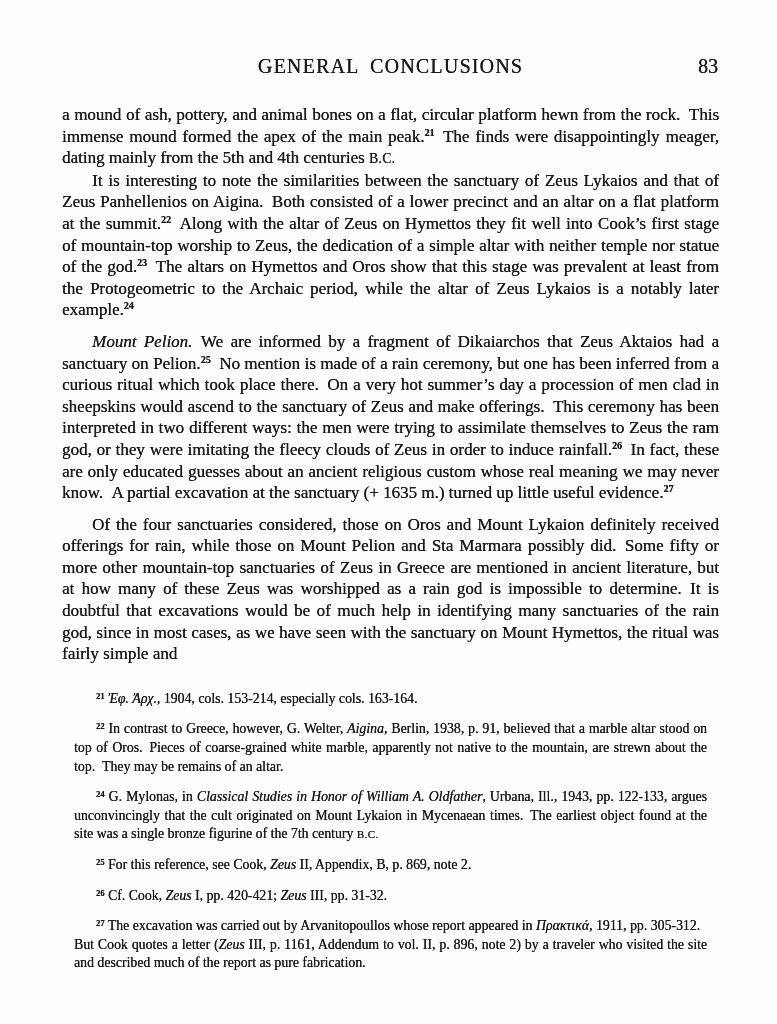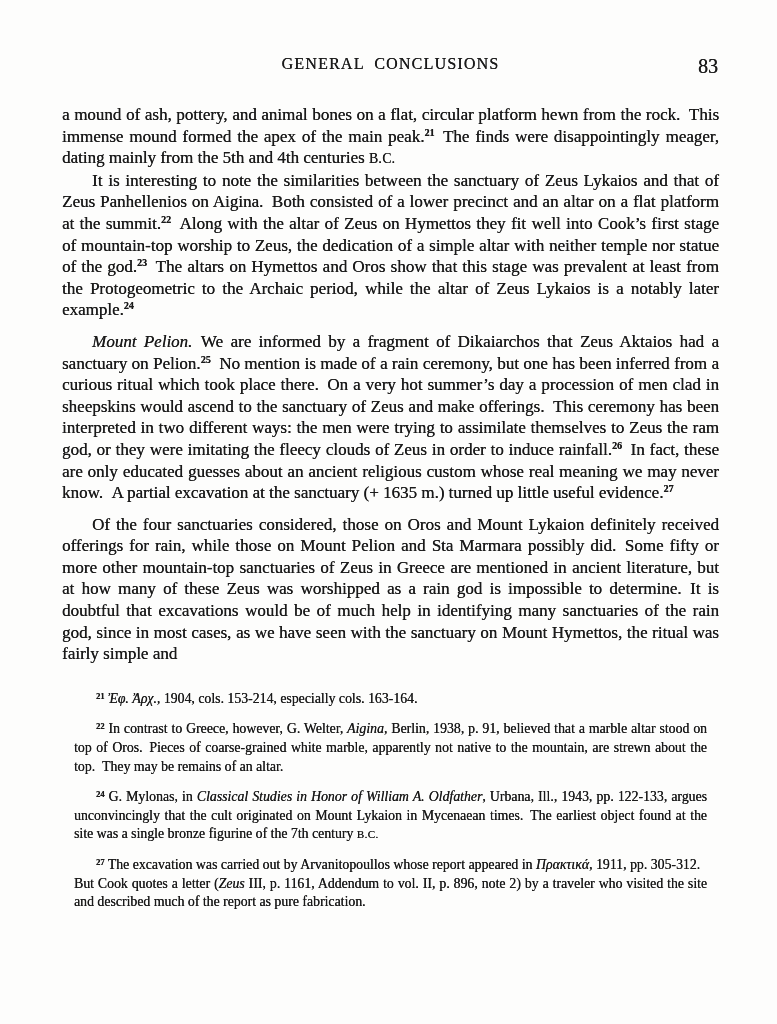--- a/index.html
+++ b/index.html
@@ -19,21 +19,21 @@
     position: absolute;
     left: 62px; top: 55px;
     width: 657px;
   }
   .running-head {
     position: relative;
     height: 20px;
   }
   .head-title {
     text-align: center;
-    font-size: 16px;
+    font-size: 20px;
     letter-spacing: 1.2px;
     word-spacing: 5px;
     text-shadow: 0.25px 0 currentColor;
   }
   .page-num {
     position: absolute;
     right: 1px; top: 0;
     font-size: 20px;
     text-shadow: 0.25px 0 currentColor;
   }
@@ -81,16 +81,18 @@
     <div class="bodytext">
         <p class="para"><span class="txt">a mound of ash, pottery, and animal bones on a flat, circular platform hewn from the rock. This immense mound formed the apex of the main peak.</span><span class="fnref">21</span><span class="txt"> The finds were disappointingly meager, dating mainly from the 5th and 4th centuries </span><span class="sc">B.C.</span></p>
         <p class="para indent"><span class="txt">It is interesting to note the similarities between the sanctuary of Zeus Lykaios and that of Zeus Panhellenios on Aigina. Both consisted of a lower precinct and an altar on a flat platform at the summit.</span><span class="fnref">22</span><span class="txt"> Along with the altar of Zeus on Hymettos they fit well into Cook’s first stage of mountain-top worship to Zeus, the dedication of a simple altar with neither temple nor statue of the god.</span><span class="fnref">23</span><span class="txt"> The altars on Hymettos and Oros show that this stage was prevalent at least from the Protogeometric to the Archaic period, while the altar of Zeus Lykaios is a notably later example.</span><span class="fnref">24</span></p>
         <p class="para indent spaced"><span class="it">Mount Pelion.</span><span class="txt"> We are informed by a fragment of Dikaiarchos that Zeus Aktaios had a sanctuary on Pelion.</span><span class="fnref">25</span><span class="txt"> No mention is made of a rain ceremony, but one has been inferred from a curious ritual which took place there. On a very hot summer’s day a procession of men clad in sheepskins would ascend to the sanctuary of Zeus and make offerings. This ceremony has been interpreted in two different ways: the men were trying to assimilate themselves to Zeus the ram god, or they were imitating the fleecy clouds of Zeus in order to induce rainfall.</span><span class="fnref">26</span><span class="txt"> In fact, these are only educated guesses about an ancient religious custom whose real meaning we may never know. A partial excavation at the sanctuary (+ 1635 m.) turned up little useful evidence.</span><span class="fnref">27</span></p>
         <p class="para indent spaced"><span class="txt">Of the four sanctuaries considered, those on Oros and Mount Lykaion definitely received offerings for rain, while those on Mount Pelion and Sta Marmara possibly did. Some fifty or more other mountain-top sanctuaries of Zeus in Greece are mentioned in ancient literature, but at how many of these Zeus was worshipped as a rain god is impossible to determine. It is doubtful that excavations would be of much help in identifying many sanctuaries of the rain god, since in most cases, as we have seen with the sanctuary on Mount Hymettos, the ritual was fairly simple and</span></p>
       </div>
     <div class="footnote-section">
         <p class="footnote"><span class="fnref">21</span><span class="txt"> </span><span class="it">Ἐφ. Ἀρχ.,</span><span class="txt"> 1904, cols. 153-214, especially cols. 163-164.</span></p>
         <p class="footnote"><span class="fnref">22</span><span class="txt"> In contrast to Greece, however, G. Welter, </span><span class="it">Aigina</span><span class="txt">, Berlin, 1938, p. 91, believed that a marble altar stood on top of Oros. Pieces of coarse-grained white marble, apparently not native to the mountain, are strewn about the top. They may be remains of an altar.</span></p>
         <p class="footnote"><span class="fnref">24</span><span class="txt"> G. Mylonas, in </span><span class="it">Classical Studies in Honor of William A. Oldfather</span><span class="txt">, Urbana, Ill., 1943, pp. 122-133, argues unconvincingly that the cult originated on Mount Lykaion in Mycenaean times. The earliest object found at the site was a single bronze figurine of the 7th century </span><span class="sc">B.C.</span></p>
+        <p class="footnote"><span class="fnref">25</span><span class="txt"> For this reference, see Cook, </span><span class="it">Zeus</span><span class="txt"> II, Appendix, B, p. 869, note 2.</span></p>
+        <p class="footnote"><span class="fnref">26</span><span class="txt"> Cf. Cook, </span><span class="it">Zeus</span><span class="txt"> I, pp. 420-421; </span><span class="it">Zeus</span><span class="txt"> III, pp. 31-32.</span></p>
         <p class="footnote"><span class="fnref">27</span><span class="txt"> The excavation was carried out by Arvanitopoullos whose report appeared in </span><span class="it">Πρακτικά</span><span class="txt">, 1911, pp. 305-312. But Cook quotes a letter (</span><span class="it">Zeus</span><span class="txt"> III, p. 1161, Addendum to vol. II, p. 896, note 2) by a traveler who visited the site and described much of the report as pure fabrication.</span></p>
       </div>
   </div>
 </div>
 
 </body></html>

